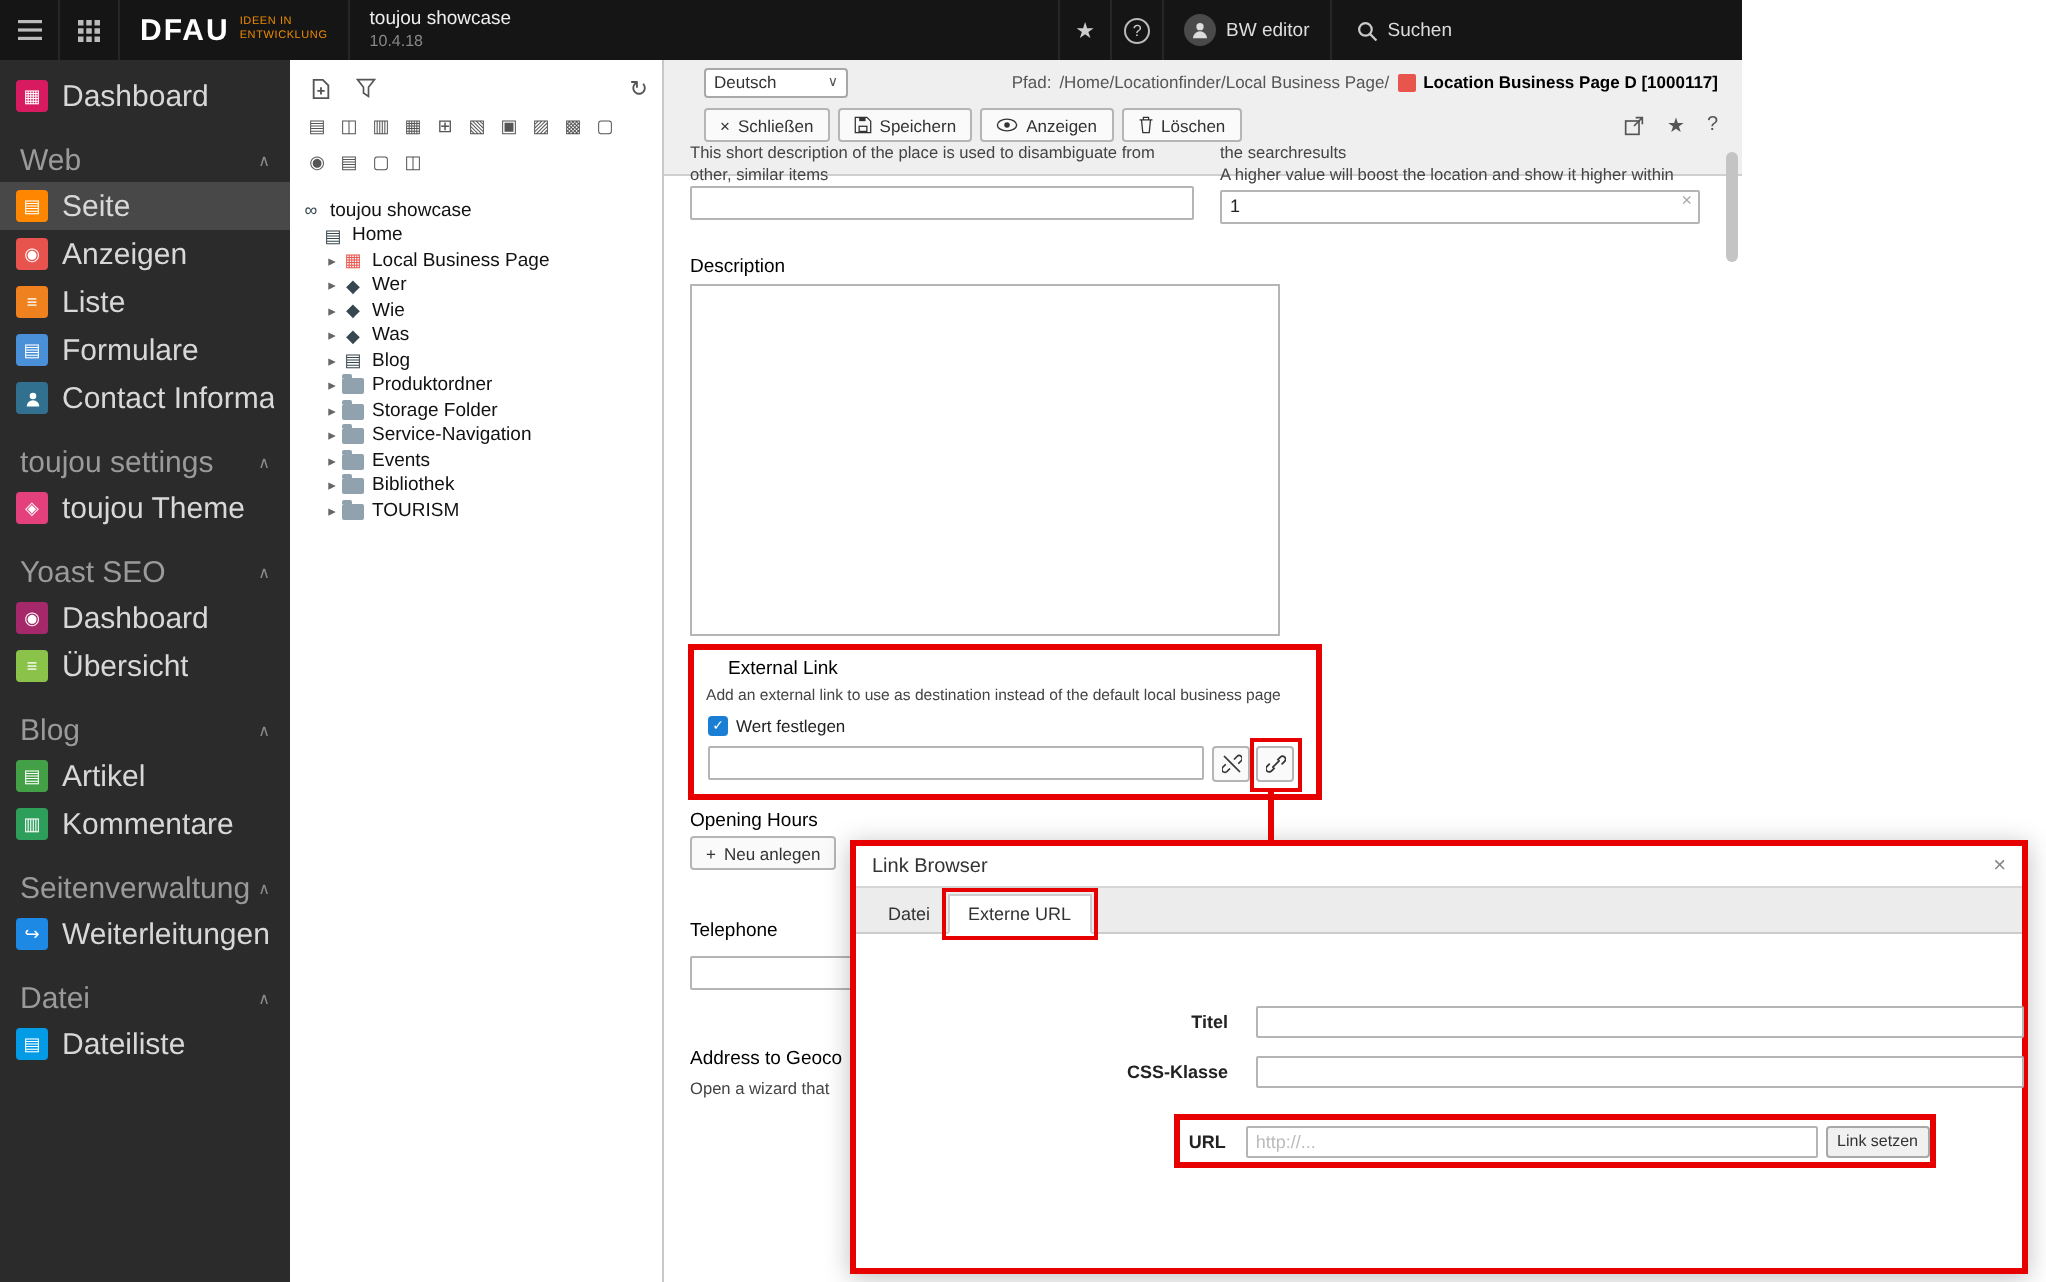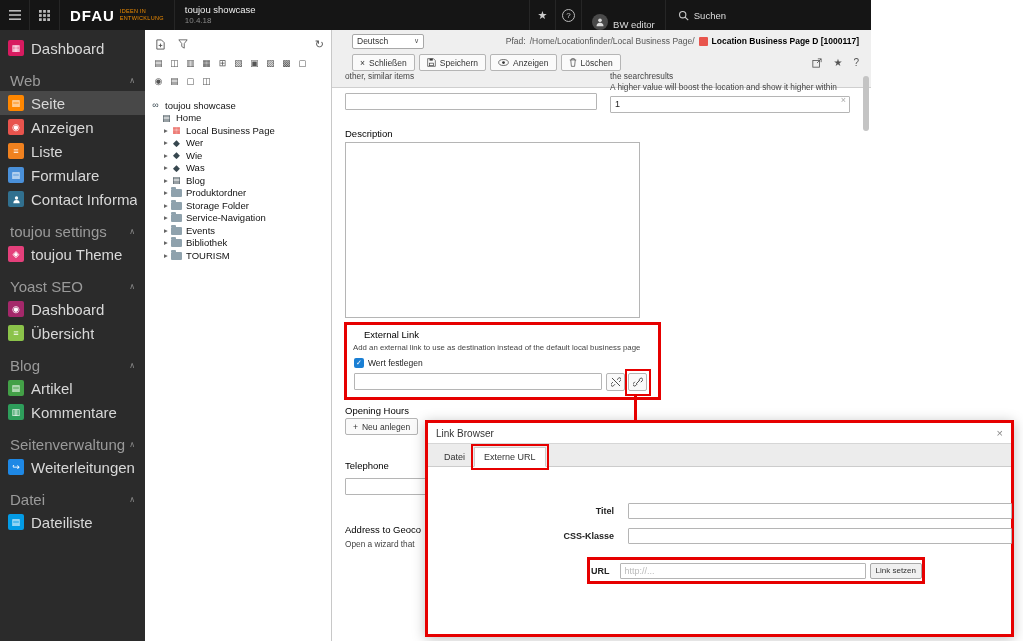--- a/index.html
+++ b/index.html
@@ -13,21 +13,21 @@
   .tb-btn{width:30px;height:30px;display:flex;align-items:center;justify-content:center;border-right:1px solid #262626;cursor:pointer}
   .tb-logo{display:flex;align-items:center;gap:5px;padding:0 10px;height:30px;cursor:pointer}
   .tb-logo-main{color:#fff;font-weight:bold;font-size:15px;letter-spacing:1px}
   .tb-tagline{font-size:5.5px;color:#f08c00;line-height:1.25;text-transform:uppercase;letter-spacing:.3px}
   .tb-site{padding:0 10px;line-height:1.15;border-left:1px solid #262626;height:30px;display:flex;flex-direction:column;justify-content:center}
   .tb-site-name{font-size:9.5px;color:#eee}
   .tb-version{font-size:8px;color:#888}
   .tb-right{margin-left:auto;display:flex;align-items:center;height:30px;margin-right:133px}
   .tb-icon{width:26px;height:30px;display:flex;align-items:center;justify-content:center;border-left:1px solid #262626;color:#ccc;font-size:11px;cursor:pointer}
   .tb-help-circle{width:13px;height:13px;border:1px solid #bbb;border-radius:50%;font-size:8px;display:flex;align-items:center;justify-content:center;color:#ccc}
-  .tb-user{display:flex;align-items:flex-end;gap:5px;padding:0 10px;border-left:1px solid #262626;height:30px;font-size:9.5px;color:#ddd;cursor:pointer}
+  .tb-user{display:flex;align-items:center;gap:5px;padding:0 10px;border-left:1px solid #262626;height:30px;font-size:9.5px;color:#ddd;cursor:pointer}
   .avatar{width:16px;height:16px;border-radius:50%;background:#4a4a4a;display:flex;align-items:center;justify-content:center}
   .tb-search{display:flex;align-items:center;gap:5px;padding:0 12px;border-left:1px solid #262626;height:30px;font-size:9.5px;color:#ddd;cursor:pointer}
 
   
   .sidebar{position:absolute;left:0;top:30px;width:145px;height:611px;background:#2b2b2b;padding-top:6px;z-index:5}
   .sb-item{display:flex;align-items:center;gap:7px;height:24px;padding:0 8px;cursor:pointer}
   .sb-item.active{background:#484848}
   .sb-icon{width:16px;height:16px;border-radius:2px;display:flex;align-items:center;justify-content:center;color:#fff;font-size:9px;flex:0 0 16px}
   .sb-label{font-size:15px;color:#d8d8d8;white-space:nowrap;overflow:hidden}
   .sb-section{display:flex;align-items:center;height:22px;margin-top:9px;padding:0 10px;cursor:pointer}
@@ -113,21 +113,21 @@
   .lb-row{position:absolute;left:0;display:flex;align-items:center}
   .lb-label{width:200px;text-align:right;padding-right:14px;font-size:9px;font-weight:bold;color:#222}
   .lb-input{height:16px}
   .row-target{top:55px}
   .row-title{top:80px}
   .row-css{top:105px}
   .in-target{width:132px}
   .sel-target{width:234px;margin-left:18px;height:16px;border:1px solid #b5b5b5;background:#fff;display:flex;align-items:center;padding:0 4px;color:#555;font-size:8px;cursor:pointer;border-radius:1px}
   .sel-target .caret{margin-left:auto;font-size:7px}
   .in-wide{width:384px}
-  .url-box{position:absolute;left:159px;top:134px;width:338px;height:27px;border:3px solid #e60000;display:flex;align-items:center;background:#fff}
+  .url-box{position:absolute;left:159px;top:134px;width:381px;height:27px;border:3px solid #e60000;display:flex;align-items:center;background:#fff}
   .url-label{width:37px;text-align:right;padding-right:10px;font-weight:bold;font-size:9px;color:#222}
   .url-input{width:335px;height:16px}
   .url-submit{margin-left:4px;height:16px;padding:0 5px;background:#f0f0f0;border:1px solid #a8a8a8;border-radius:2px;font-size:8px;color:#333;cursor:pointer;white-space:nowrap}
 </style>
 </head>
 <body>
 
 <div id="app">
 
   <header class="topbar">
@@ -435,20 +435,21 @@
             </svg>
           <span>★</span>
           <span>?</span>
         </div>
       </div>
     </div>
 
     <div class="main-scroll"></div>
 
     <div class="help f-helpL">
+      <div>This short description of the place is used to disambiguate from</div>
       <div>other, similar items</div>
     </div>
     <input class="input f-inL" style="">
     <div class="help f-helpR">
       <div>the searchresults</div>
       <div>A higher value will boost the location and show it higher within</div>
     </div>
     <div class="f-boost">
       <input class="input" value="1" style="">
       <span class="f-clear">×</span>

